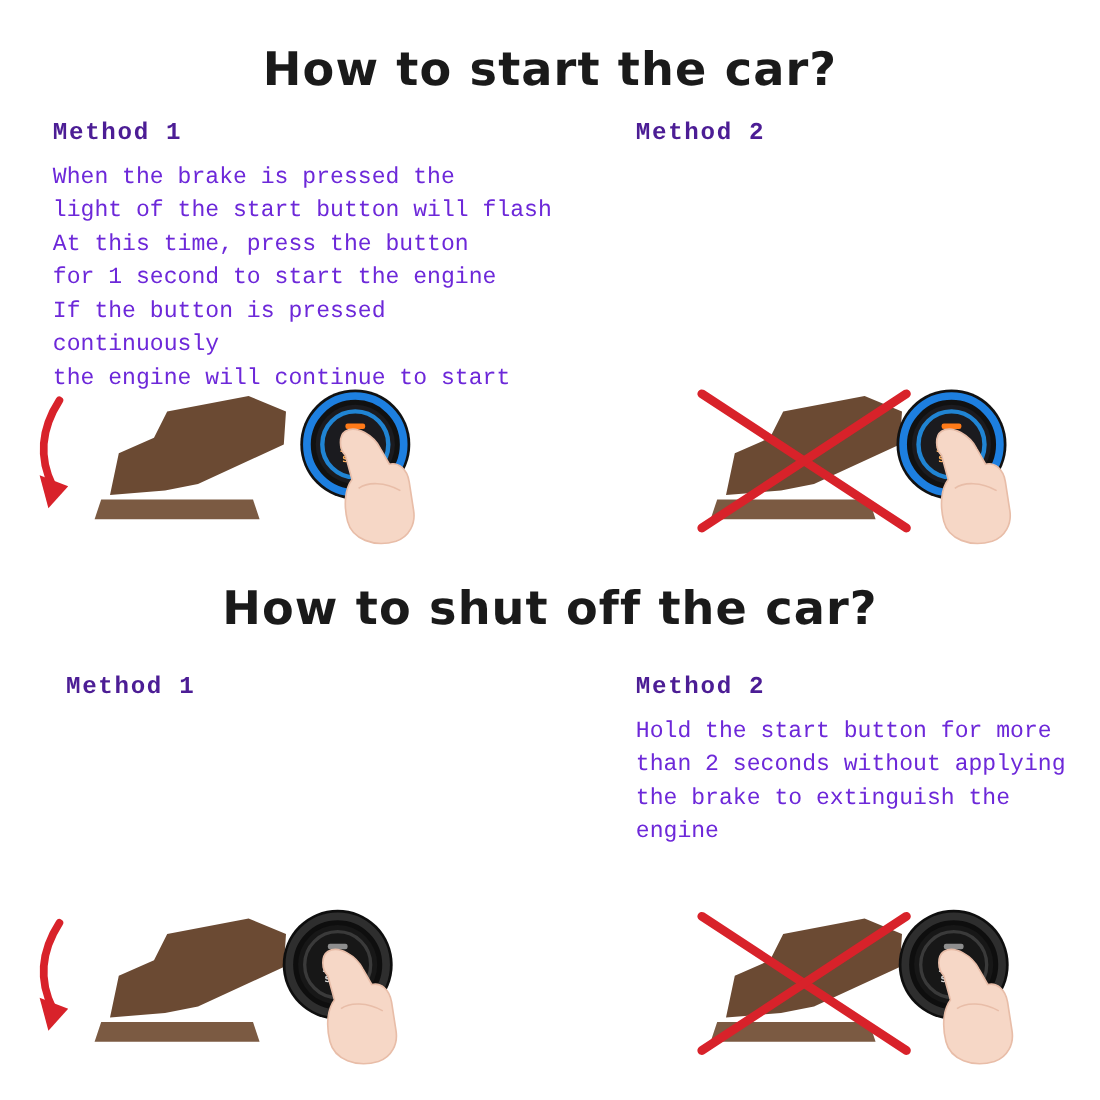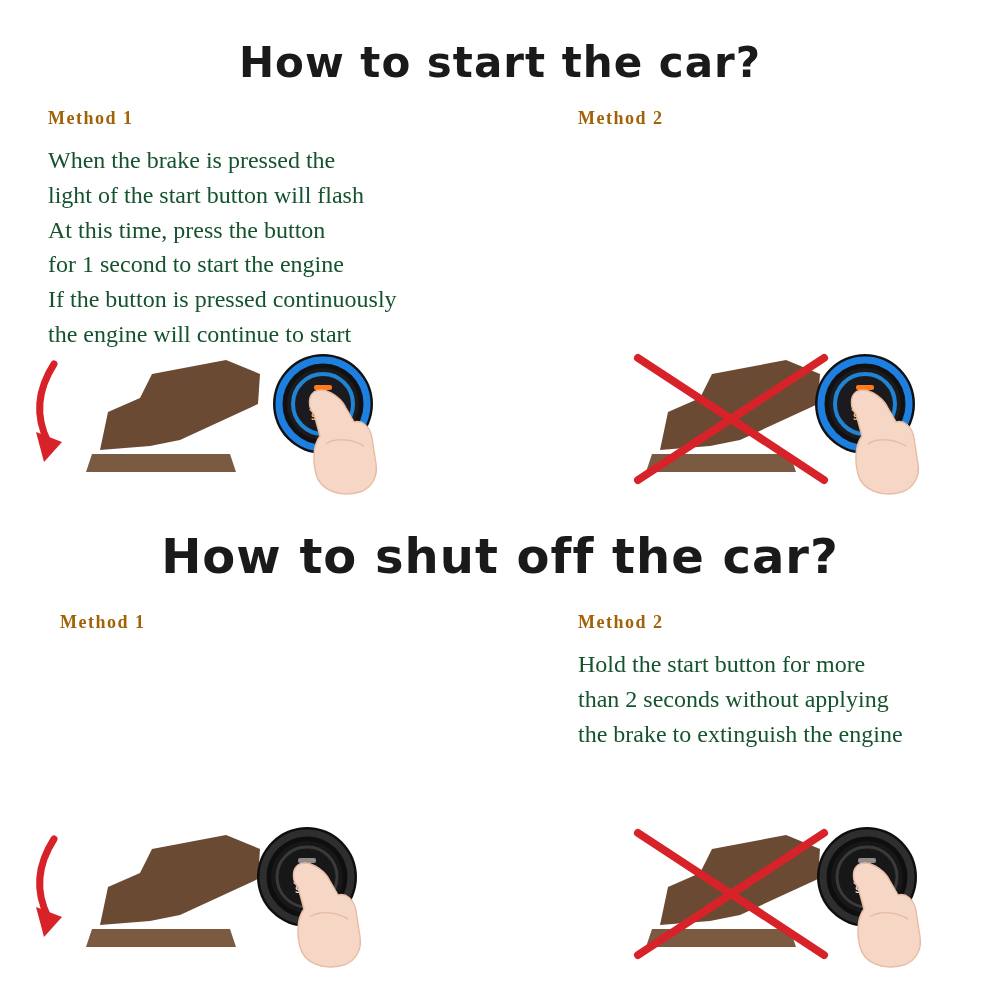--- a/index.html
+++ b/index.html
@@ -31,34 +31,34 @@
     top: 38px;
     left: 0;
     width: 1000px;
     font-size: 42px;
   }
   #title-stop {
     position: absolute;
     top: 528px;
     left: 0;
     width: 1000px;
-    font-size: 48px;
+    font-size: 42px;
   }
   .method-head {
-    font-family: Liberation Serif, serif;
+    font-family: Liberation Mono, monospace;
     font-weight: bold;
-    color: #a16207;
-    font-size: 18px;
+    color: #4c1d95;
+    font-size: 22px;
     letter-spacing: 1.5px;
   }
   .method-body {
-    color: #14532d;
-    font-size: 24px;
+    color: #6d28d9;
+    font-size: 21px;
     line-height: 1.45;
-    font-family: Liberation Serif, serif;
+    font-family: Liberation Mono, monospace;
     white-space: pre-line;
   }
   .block {
     position: absolute;
   }
   #blk-s1 { left: 48px; top: 108px; width: 460px; }
   #blk-s2 { left: 578px; top: 108px; width: 400px; }
   #blk-o1 { left: 60px; top: 612px; width: 440px; }
   #blk-o2 { left: 578px; top: 612px; width: 410px; }
   #blk-s1 .method-head, #blk-s2 .method-head,

